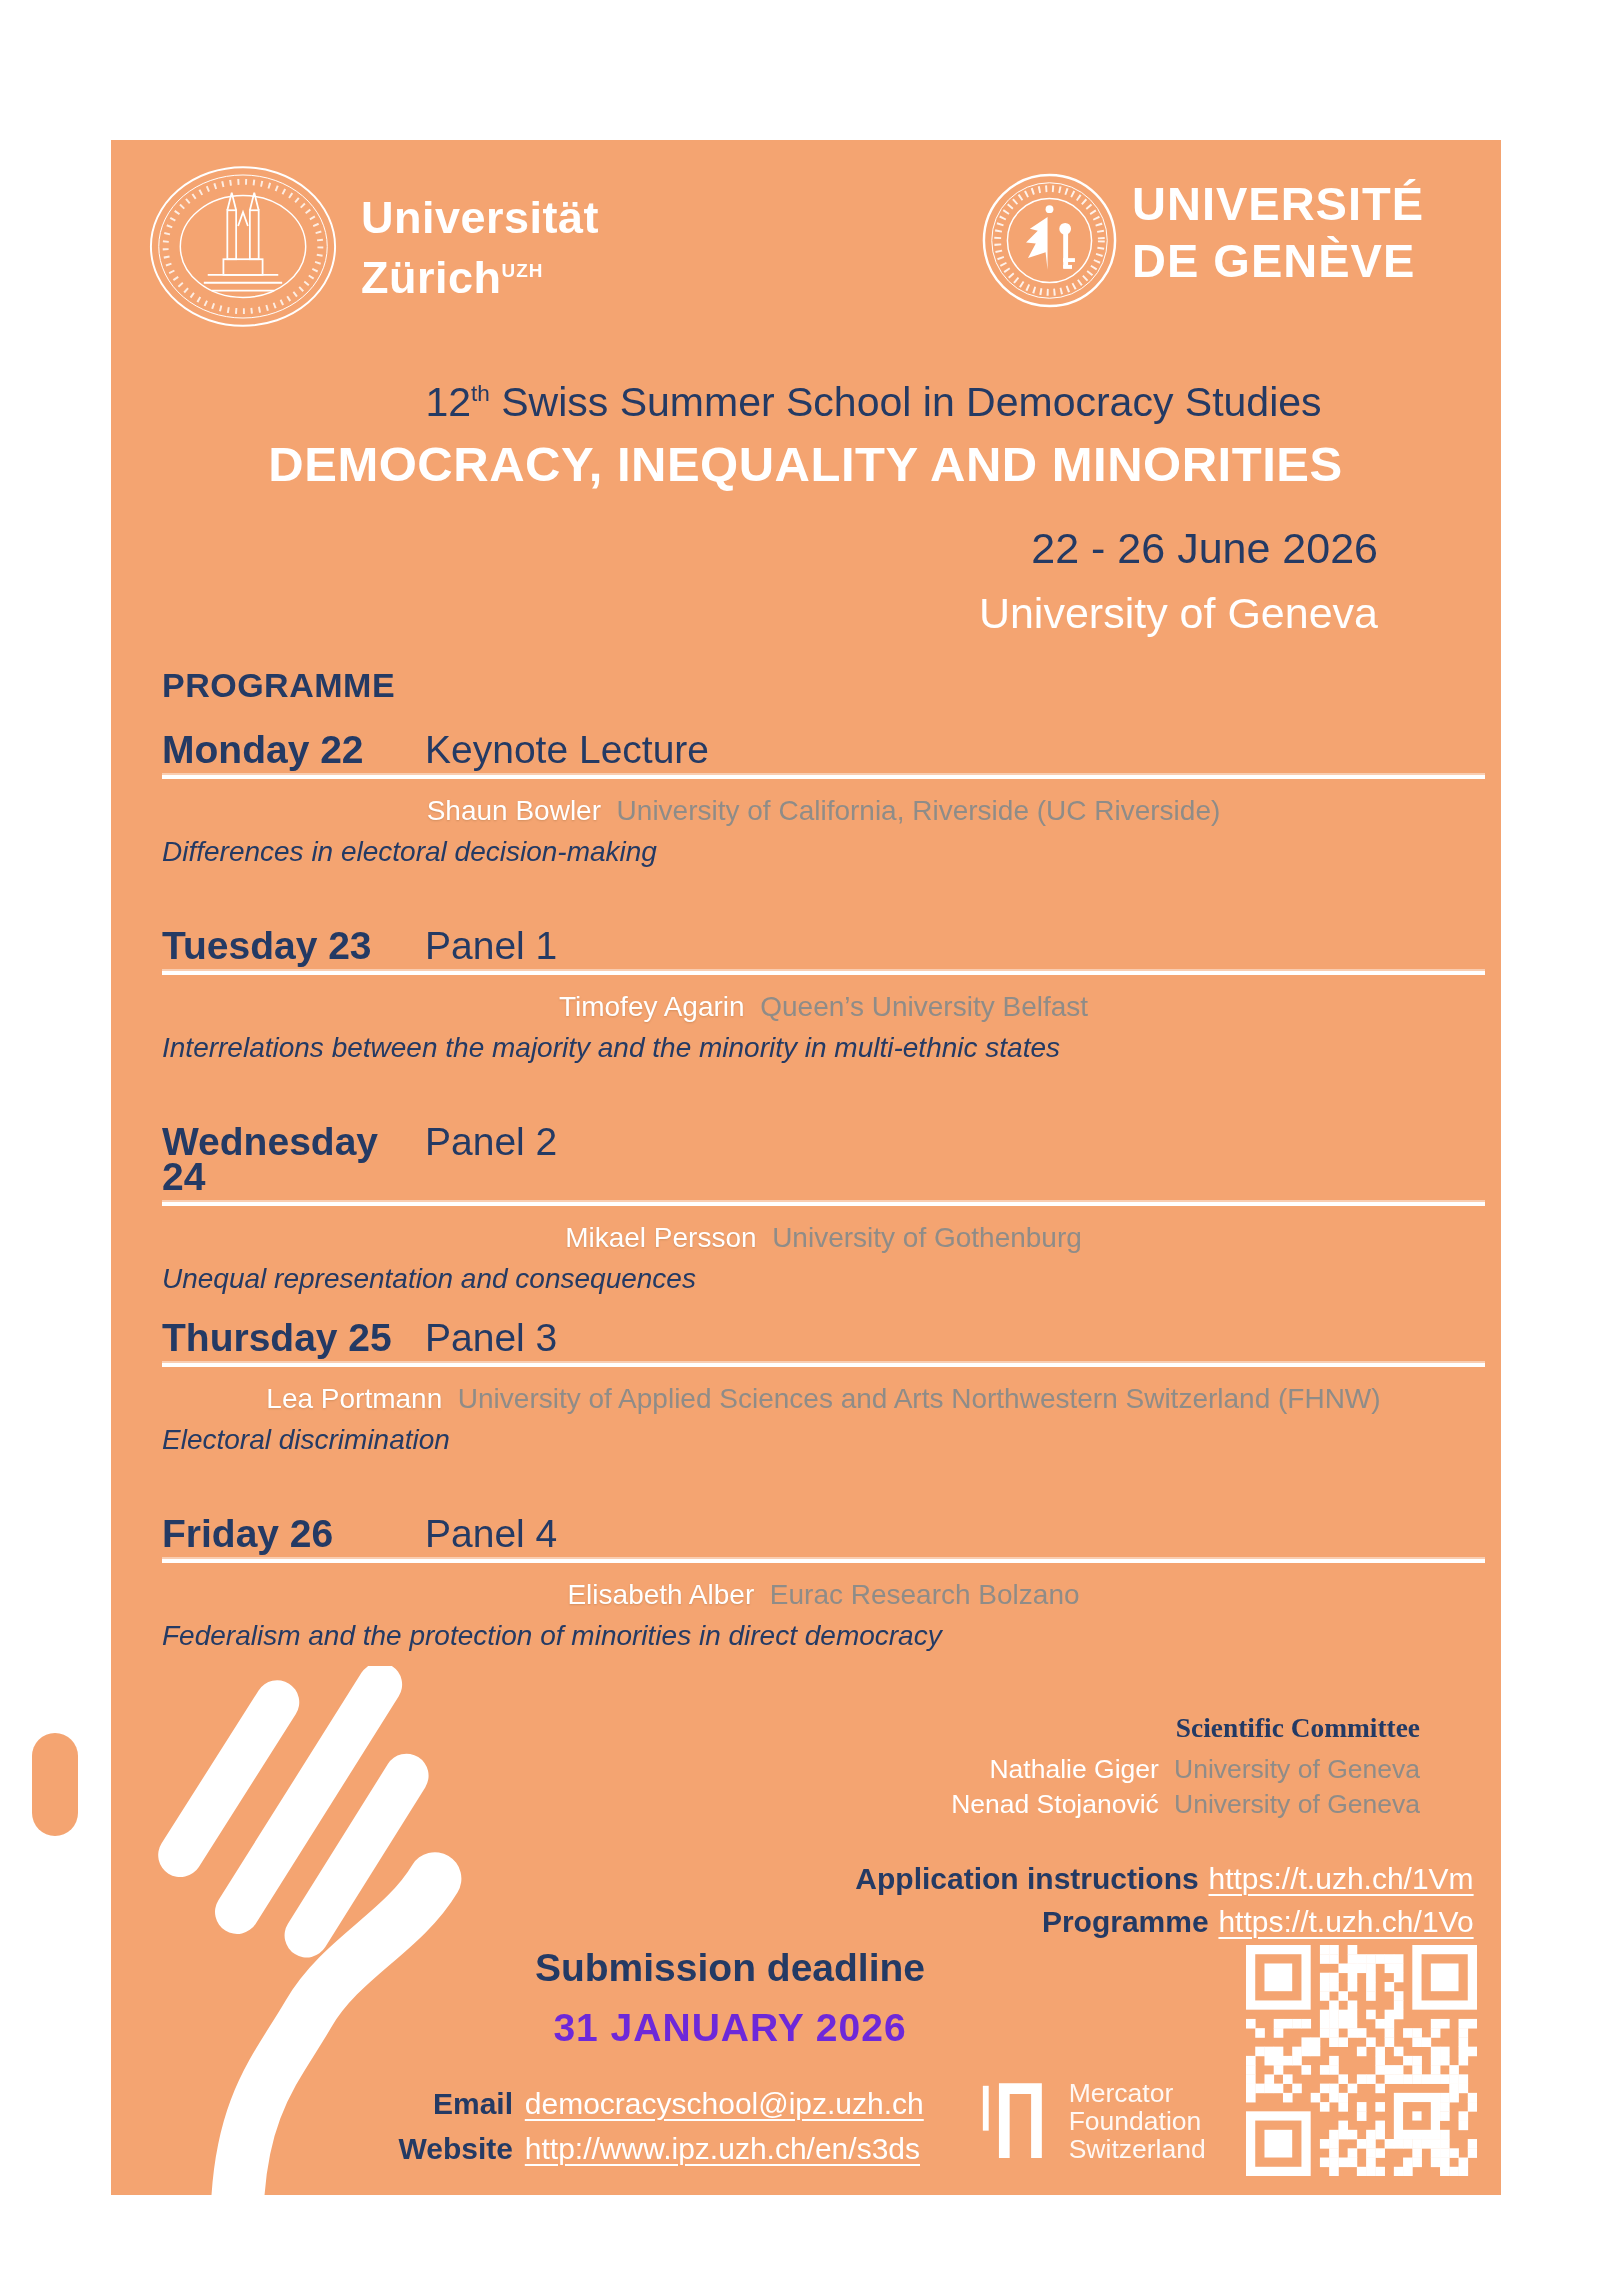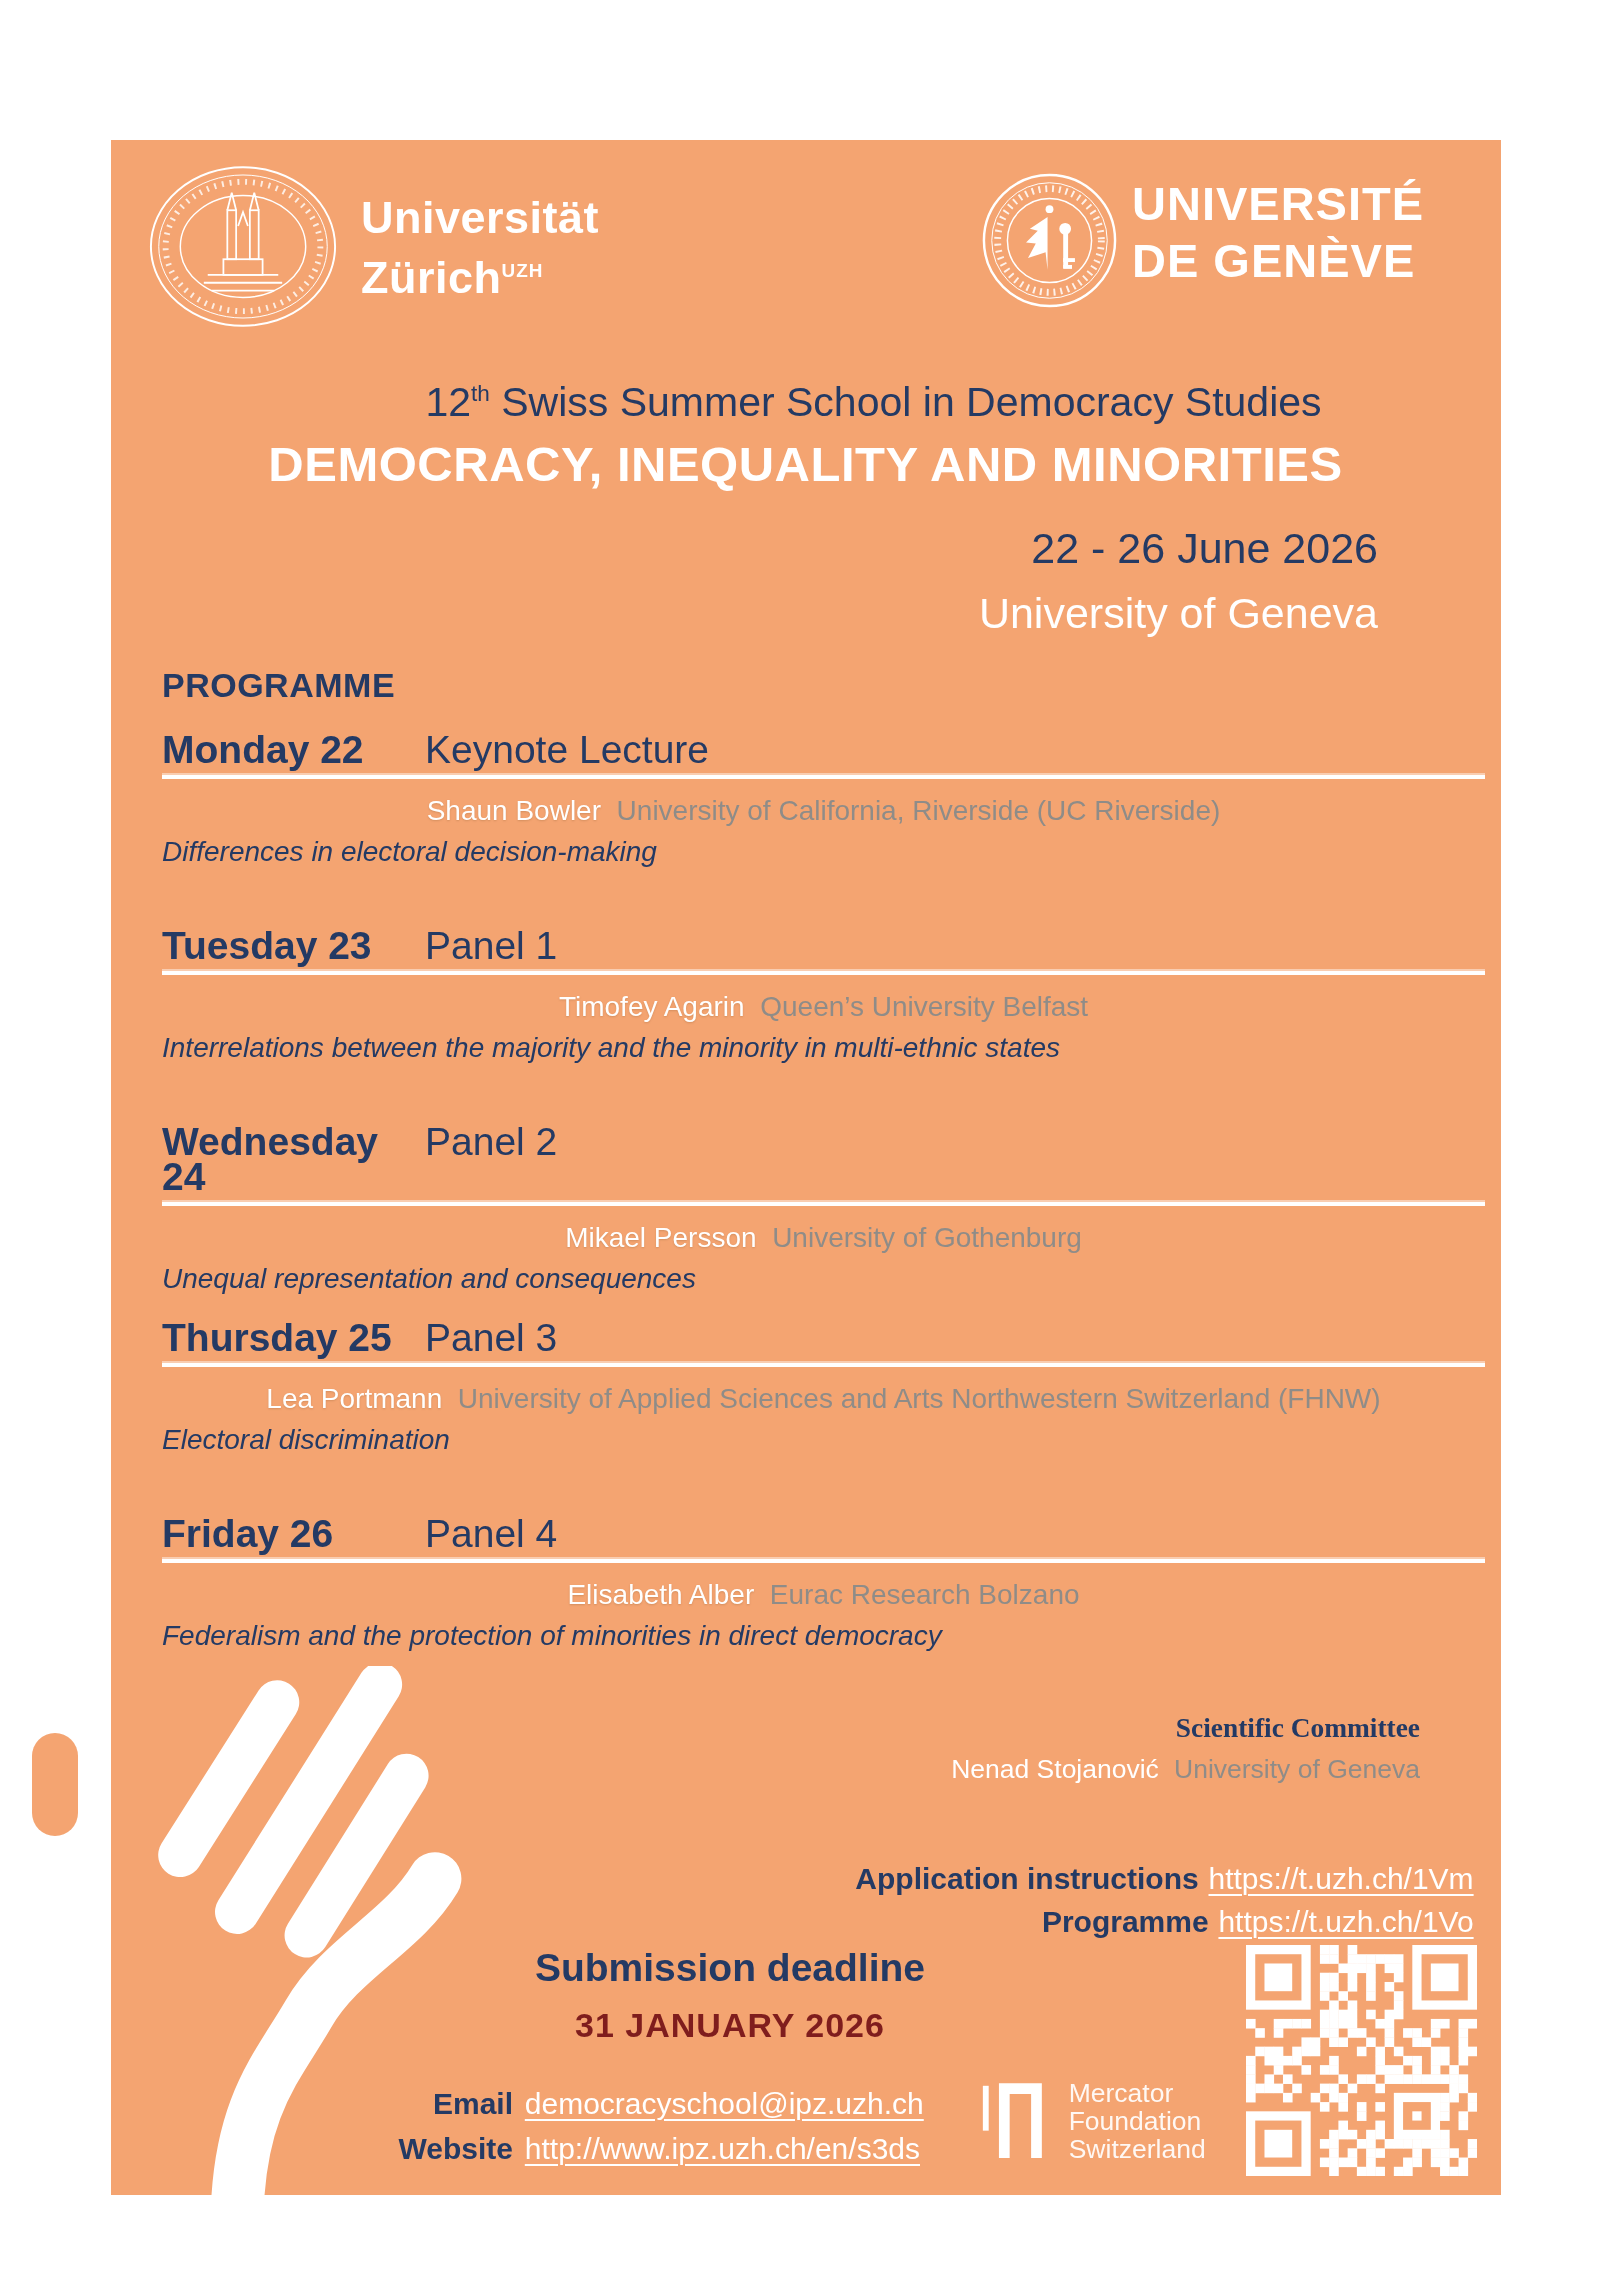--- a/index.html
+++ b/index.html
@@ -56,21 +56,21 @@
   .committee .row{font-size:26.5px;line-height:35px;}
   .committee .name{color:#fff;}
   .committee .affil{color:var(--gray);margin-left:7.8px;}
   .links{position:absolute;right:27.4px;top:1717px;text-align:right;}
   .links .row{font-size:30px;line-height:43px;}
   .links .lbl{color:var(--navy);font-weight:700;margin-right:9.8px;}
   a.lnk{color:#fff;text-decoration:underline;text-underline-offset:4.9px;text-decoration-thickness:2px;}
   
   .deadline{position:absolute;left:374px;top:1806px;width:490px;text-align:center;}
   .deadline .d-head{color:var(--navy);font-size:39px;font-weight:700;}
-  .deadline .d-date{color:#7f1d1d;font-size:34px;font-weight:700;margin-top:15.7px;letter-spacing:1px;}
+  .deadline .d-date{color:#6d28d9;font-size:39px;font-weight:700;margin-top:15.7px;letter-spacing:1px;}
   .contact{position:absolute;left:147px;top:1941px;}
   .contact .row{display:flex;font-size:30px;line-height:45px;}
   .contact .lbl{width:255px;text-align:right;color:var(--navy);font-weight:700;margin-right:11.8px;}
   
   .mercator{position:absolute;left:866px;top:1933px;display:flex;align-items:flex-start;}
   .mercator svg{width:78px;height:88px;}
   .mercator .mtxt{margin-left:13.7px;margin-top:5.9px;color:rgba(255,255,255,.92);
     font-size:26.5px;line-height:28px;font-weight:400;}
   .qr{position:absolute;left:1135px;top:1805px;width:231px;height:231px;}
   .hand{position:absolute;left:29px;top:1526px;width:392px;height:529px;}
@@ -197,20 +197,24 @@
 
   <svg class="hand" viewBox="0 0 400 540" fill="none" stroke="#fff" stroke-linecap="round">
     <path d="M140 37 L41 193" stroke-width="45"></path>
     <path d="M245 19 L99 251" stroke-width="45"></path>
     <path d="M272 112 L170 275" stroke-width="45"></path>
     <path d="M301 217 C268 272 205 298 172 355 C140 410 102 448 99 560" stroke-width="54"></path>
   </svg>
 
   <div class="committee">
     <div class="c-head">Scientific Committee</div>
+    <div class="row">
+      <span class="name">Nathalie Giger</span>
+      <span class="affil">University of Geneva</span>
+    </div>
     <div class="row">
       <span class="name">Nenad Stojanović</span>
       <span class="affil">University of Geneva</span>
     </div>
   </div>
 
   <div class="links">
     <div class="row">
       <span class="lbl">Application instructions</span><a class="lnk" href="#">https://t.uzh.ch/1Vm</a>
     </div>

